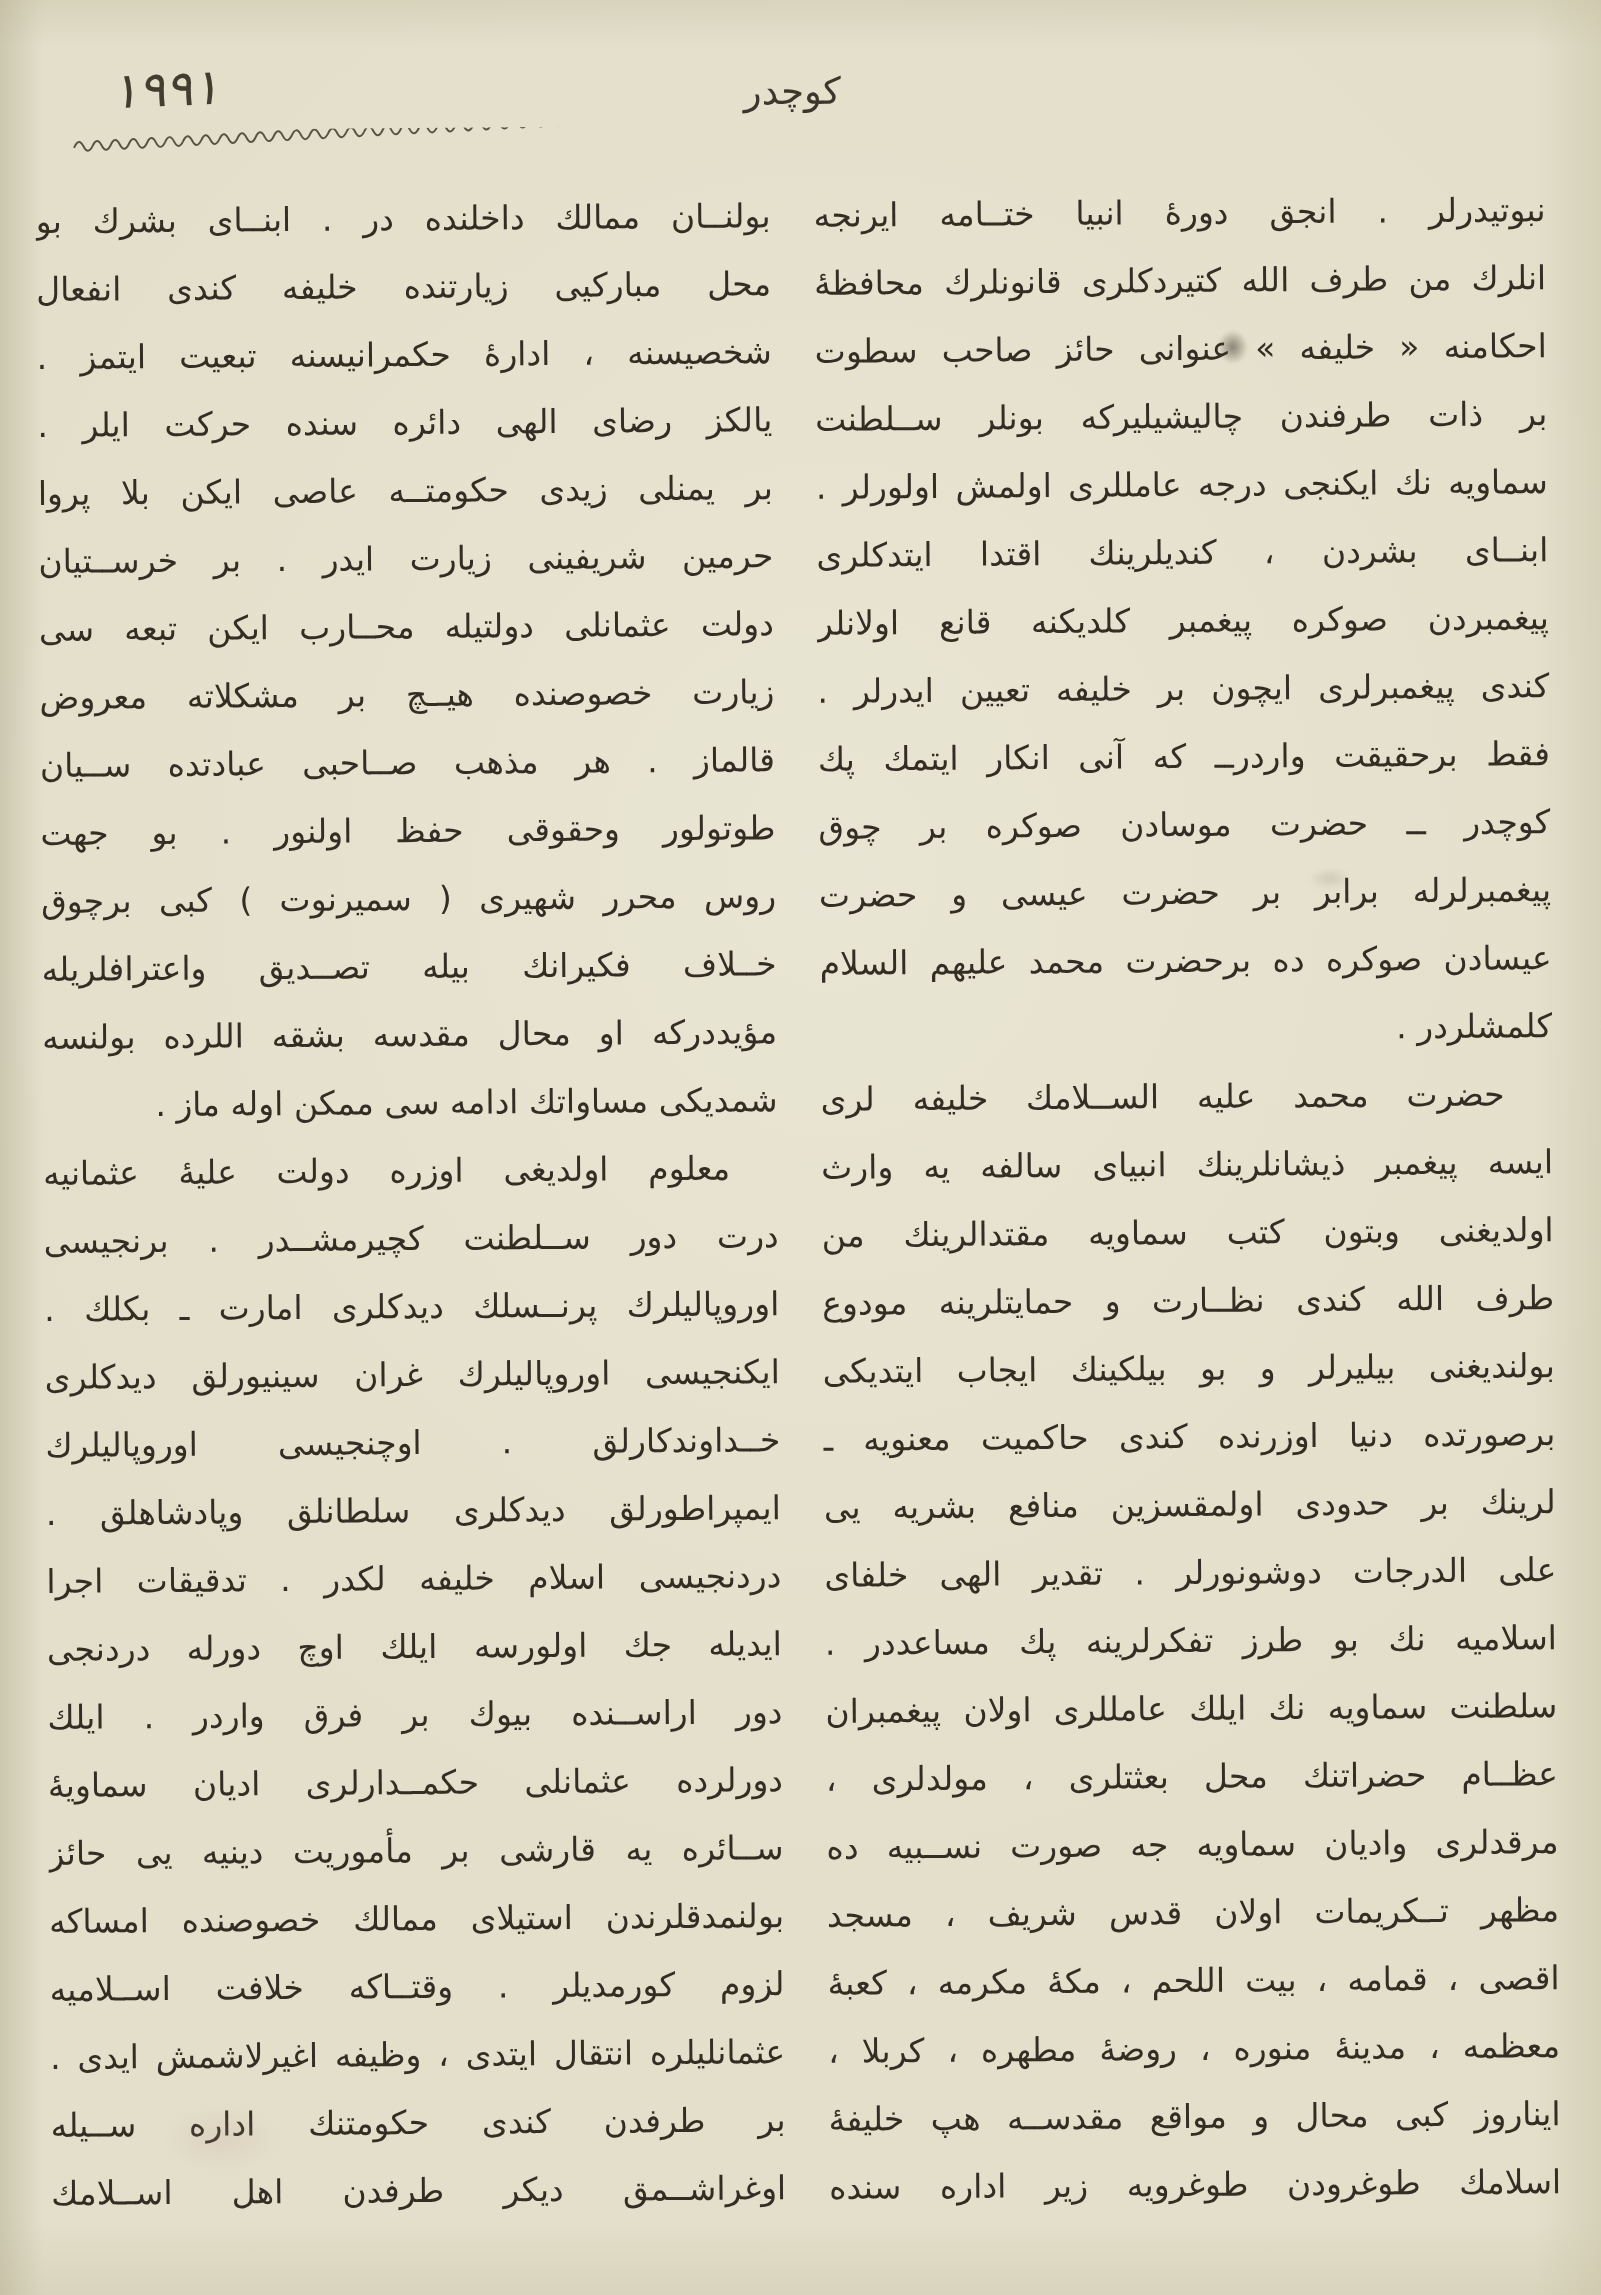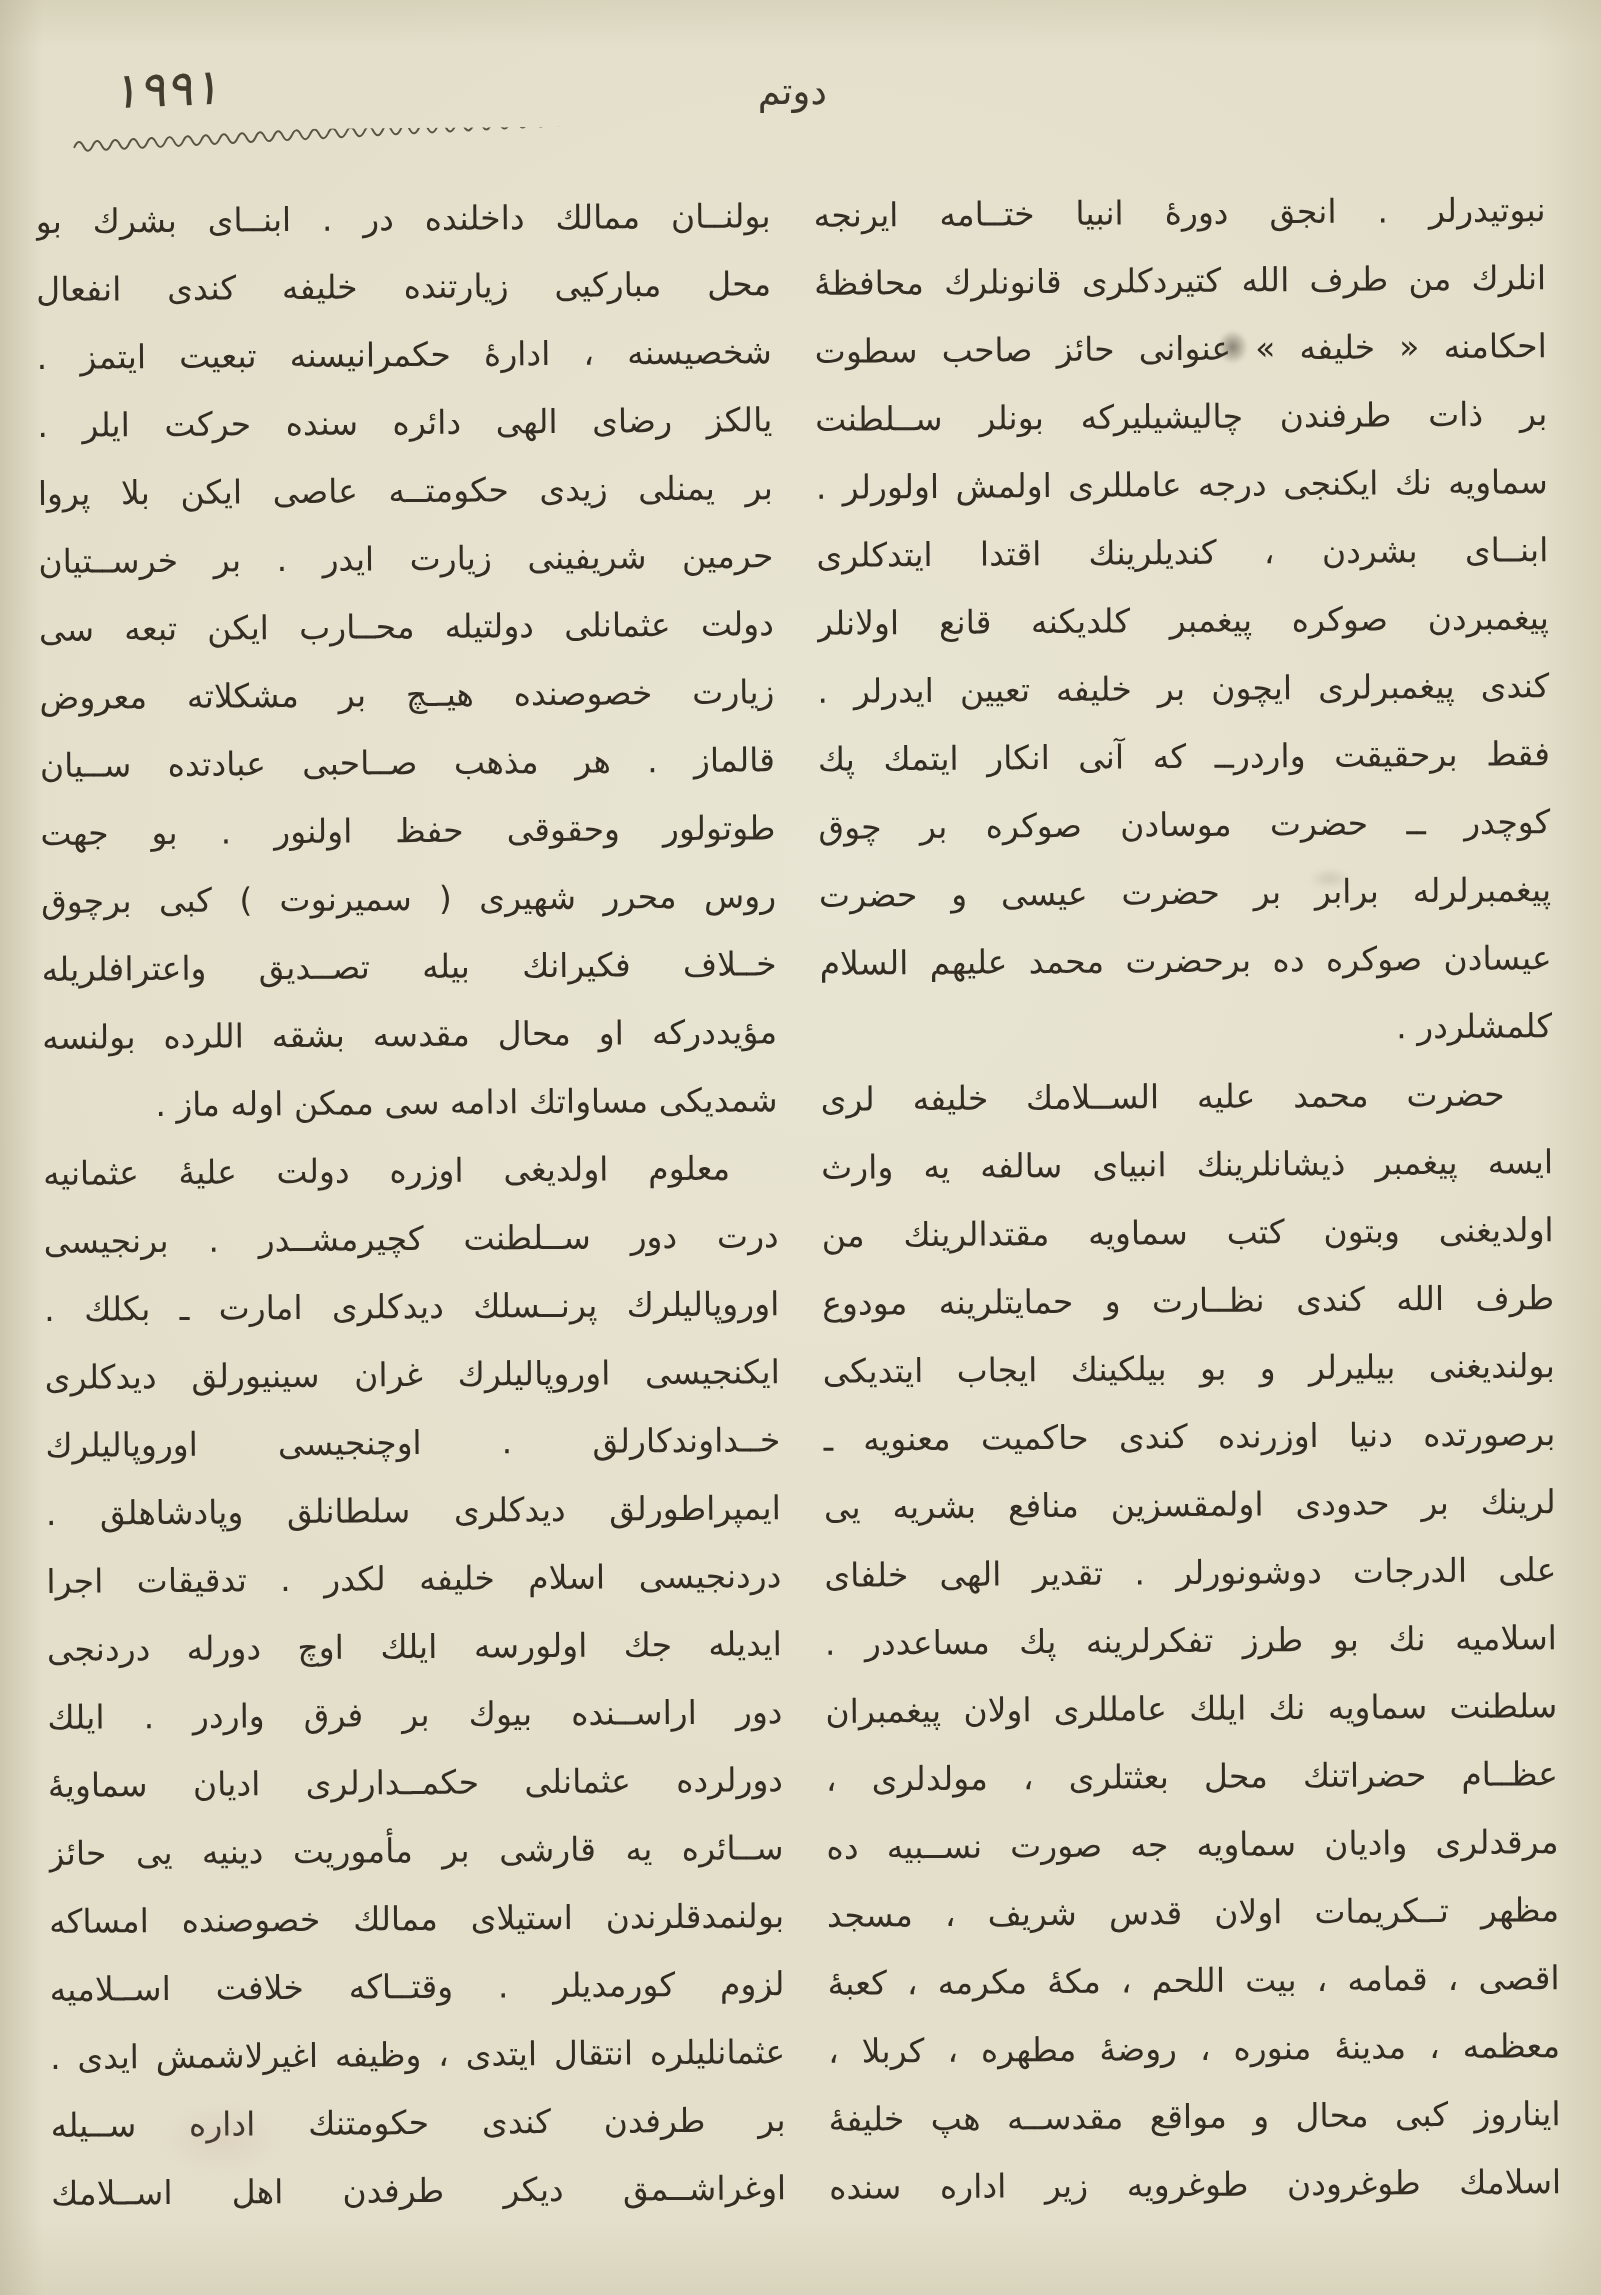--- a/index.html
+++ b/index.html
@@ -59,21 +59,21 @@
     filter:blur(5px);}
 </style>
 </head>
 <body>
 
 <div class="page">
   <div class="tilt">
 
     <div class="page-number">١٩٩١</div>
 
-    <div class="header-word">دوتم</div>
+    <div class="header-word">كوچدر</div>
 
     <svg class="wavy-rule" width="1483" height="28" viewBox="0 0 1775 34">
       <path fill="none" stroke="#45402f" stroke-width="2.4" stroke-linecap="round" opacity="0.88" d="M2 20 q5.5 -12 11 -1 q5.5 11 11 0 q5.5 -12 11 -1 q5.5 11 11 0 q5.5 -12 11 -1 q5.5 11 11 0 q5.5 -12 11 -1 q5.5 11 11 0 q5.5 -12 11 -1 q5.5 11 11 0 q5.5 -12 11 -1 q5.5 11 11 0 q5.5 -12 11 -1 q5.5 11 11 0 q5.5 -12 11 -1 q5.5 11 11 0 q5.5 -12 11 -1 q5.5 11 11 0 q5.5 -12 11 -1 q5.5 11 11 0 q5.5 -12 11 -1 q5.5 11 11 0 q5.5 -12 11 -1 q5.5 11 11 0 q5.5 -12 11 -1 q5.5 11 11 0 q5.5 -12 11 -1 q5.5 11 11 0 q5.5 -12 11 -1 q5.5 11 11 0 q5.5 -12 11 -1 q5.5 11 11 0 q5.5 -12 11 -1 q5.5 11 11 0 q5.5 -12 11 -1 q5.5 11 11 0 q5.5 -12 11 -1 q5.5 11 11 0 q5.5 -12 11 -1 q5.5 11 11 0 q5.5 -12 11 -1 q5.5 11 11 0 q5.5 -12 11 -1 q5.5 11 11 0 q5.5 -12 11 -1 q5.5 11 11 0 q5.5 -12 11 -1 q5.5 11 11 0 q5.5 -12 11 -1 q5.5 11 11 0 q5.5 -12 11 -1 q5.5 11 11 0 q5.5 -12 11 -1 q5.5 11 11 0 q5.5 -12 11 -1 q5.5 11 11 0 q5.5 -12 11 -1 q5.5 11 11 0 q5.5 -12 11 -1 q5.5 11 11 0 q5.5 -12 11 -1 q5.5 11 11 0 q5.5 -12 11 -1 q5.5 11 11 0 q5.5 -12 11 -1 q5.5 11 11 0 q5.5 -12 11 -1 q5.5 11 11 0 q5.5 -12 11 -1 q5.5 11 11 0 q5.5 -12 11 -1 q5.5 11 11 0 q5.5 -12 11 -1 q5.5 11 11 0 q5.5 -12 11 -1 q5.5 11 11 0 q5.5 -12 11 -1 q5.5 11 11 0 q5.5 -12 11 -1 q5.5 11 11 0 q5.5 -12 11 -1 q5.5 11 11 0 q5.5 -12 11 -1 q5.5 11 11 0 q5.5 -12 11 -1 q5.5 11 11 0 q5.5 -12 11 -1 q5.5 11 11 0 q5.5 -12 11 -1 q5.5 11 11 0 q5.5 -12 11 -1 q5.5 11 11 0 q5.5 -12 11 -1 q5.5 11 11 0 q5.5 -12 11 -1 q5.5 11 11 0 q5.5 -12 11 -1 q5.5 11 11 0 q5.5 -12 11 -1 q5.5 11 11 0 q5.5 -12 11 -1 q5.5 11 11 0 q5.5 -12 11 -1 q5.5 11 11 0 q5.5 -12 11 -1 q5.5 11 11 0 q5.5 -12 11 -1 q5.5 11 11 0 q5.5 -12 11 -1 q5.5 11 11 0 q5.5 -12 11 -1 q5.5 11 11 0 q5.5 -12 11 -1 q5.5 11 11 0 q5.5 -12 11 -1 q5.5 11 11 0 q5.5 -12 11 -1 q5.5 11 11 0 q5.5 -12 11 -1 q5.5 11 11 0 q5.5 -12 11 -1 q5.5 11 11 0 q5.5 -12 11 -1 q5.5 11 11 0 q5.5 -12 11 -1 q5.5 11 11 0 q5.5 -12 11 -1 q5.5 11 11 0 q5.5 -12 11 -1 q5.5 11 11 0 q5.5 -12 11 -1 q5.5 11 11 0 q5.5 -12 11 -1 q5.5 11 11 0 q5.5 -12 11 -1 q5.5 11 11 0 q5.5 -12 11 -1 q5.5 11 11 0 q5.5 -12 11 -1 q5.5 11 11 0 q5.5 -12 11 -1 q5.5 11 11 0 q5.5 -12 11 -1 q5.5 11 11 0 q5.5 -12 11 -1 q5.5 11 11 0 q5.5 -12 11 -1 q5.5 11 11 0 q5.5 -12 11 -1 q5.5 11 11 0 q5.5 -12 11 -1 q5.5 11 11 0 q5.5 -12 11 -1 q5.5 11 11 0 q5.5 -12 11 -1 q5.5 11 11 0 q5.5 -12 11 -1 q5.5 11 11 0 q5.5 -12 11 -1 q5.5 11 11 0 q5.5 -12 11 -1 q5.5 11 11 0"></path>
     </svg>
 
     <div class="col col-right" dir="rtl">
         <div class="line">نبوتيدرلر . انجق دورهٔ انبيا ختــامه ايرنجه</div>
         <div class="line">انلرك من طرف الله كتيردكلرى قانونلرك محافظهٔ</div>
         <div class="line">احكامنه « خليفه » عنوانى حائز صاحب سطوت</div>
         <div class="line">بر ذات طرفندن چاليشيليركه بونلر ســلطنت</div>

